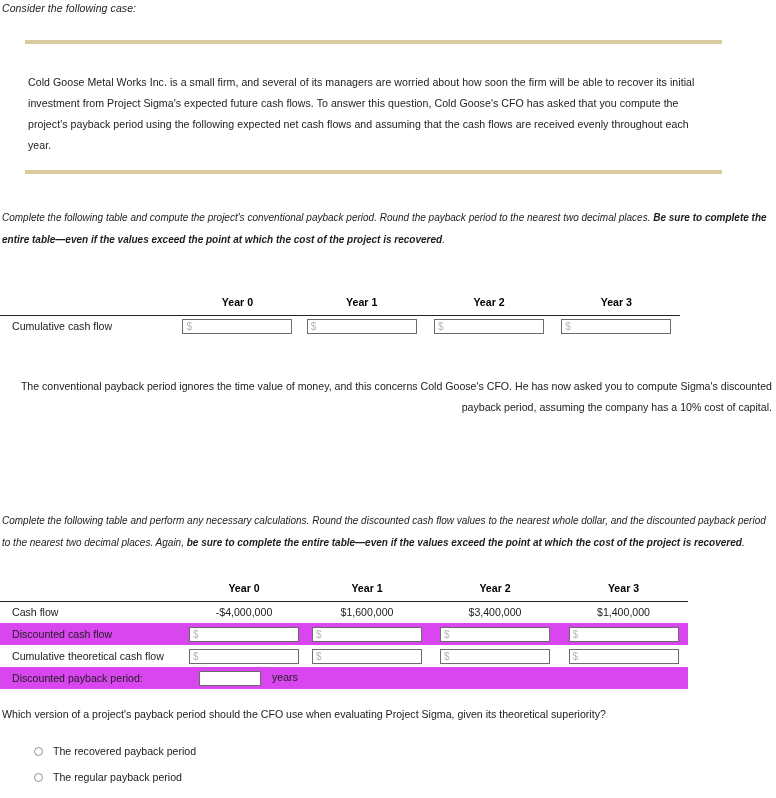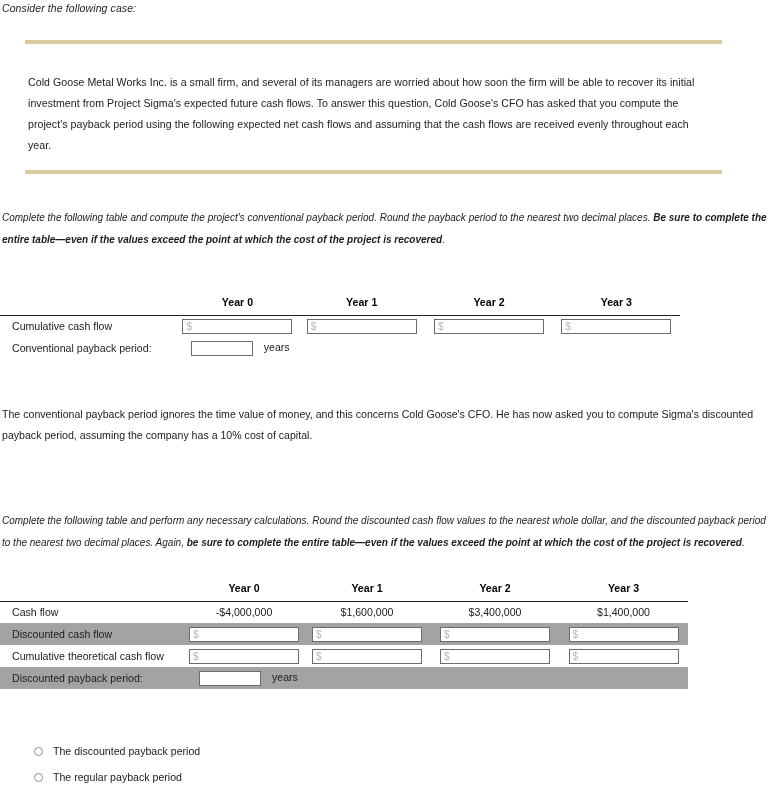--- a/index.html
+++ b/index.html
@@ -138,21 +138,21 @@
     display: inline-block;
     vertical-align: middle;
   }
   .years-label {
     padding-left: 8px;
     font-size: 10.6px;
     color: #1c1c1c;
   }
 
   
-  .striped tr.shade td { background: #a3a3a3; margin-left: 46px; }
+  .striped tr.shade td { background: #d946ef; margin-left: 46px; }
 
   
   .question {
     position: absolute;
     left: 2px;
     font-size: 10.6px;
     color: #1c1c1c;
     white-space: nowrap;
   }
   .radio-group { position: absolute; left: 34px; }
@@ -212,34 +212,24 @@
       <td class="val">
         <input class="cellinput" type="text" placeholder="$" style="">
       </td>
       <td class="val">
         <input class="cellinput" type="text" placeholder="$" style="">
       </td>
       <td class="val">
         <input class="cellinput" type="text" placeholder="$" style="">
       </td>
     </tr>
-    <tr>
-      <td class="rowlabel">Conventional payback period:</td>
-      <td style="text-align:left; padding-left:14px !important;">
-        <input class="yearsinput" type="text" style="">
-        <span class="years-label">years</span>
-      </td>
-      <td></td>
-      <td></td>
-      <td></td>
-    </tr>
   </tbody>
     </table>
 
-  <div class="plain-para" style="top:404px;">The conventional payback period ignores the time value of money, and this concerns Cold Goose's CFO. He has now asked you to compute Sigma's discounted payback period, assuming the company has a 10% cost of capital.</div>
+  <div class="plain-para" style="top:376px;text-align:right;">The conventional payback period ignores the time value of money, and this concerns Cold Goose's CFO. He has now asked you to compute Sigma's discounted payback period, assuming the company has a 10% cost of capital.</div>
 
   <div class="instruct" style="top:510px;">
     <span>Complete the following table and perform any necessary calculations. Round the discounted cash flow values to the nearest whole dollar, and the discounted payback period to the nearest two decimal places. Again, </span><b>be sure to complete the entire table—even if the values exceed the point at which the cost of the project is recovered</b><span>.</span>
   </div>
 
   <table class="tbl striped" style="top:579px; left:0px; width:688px;">
     <tbody>
         <tr class="hdr">
       <th style="width:185px;"></th>
       <th style="width:118px;">Year 0</th>
@@ -290,25 +280,26 @@
         <input class="yearsinput" type="text" style="">
         <span class="years-label">years</span>
       </td>
       <td></td>
       <td></td>
       <td></td>
     </tr>
   </tbody>
     </table>
 
+  <div class="question" style="top:708px;">Which version of a project's payback period should the CFO use when evaluating Project Sigma, given its theoretical superiority?</div>
 
   <div class="radio-group" style="top:738px;">
     <div class="radio-row">
       <span class="radio-dot"></span>
-      <span class="radio-label">The discounted payback period</span>
+      <span class="radio-label">The recovered payback period</span>
     </div>
     <div class="radio-row">
       <span class="radio-dot"></span>
       <span class="radio-label">The regular payback period</span>
     </div>
   </div>
 
 </div>
 
 </body></html>

